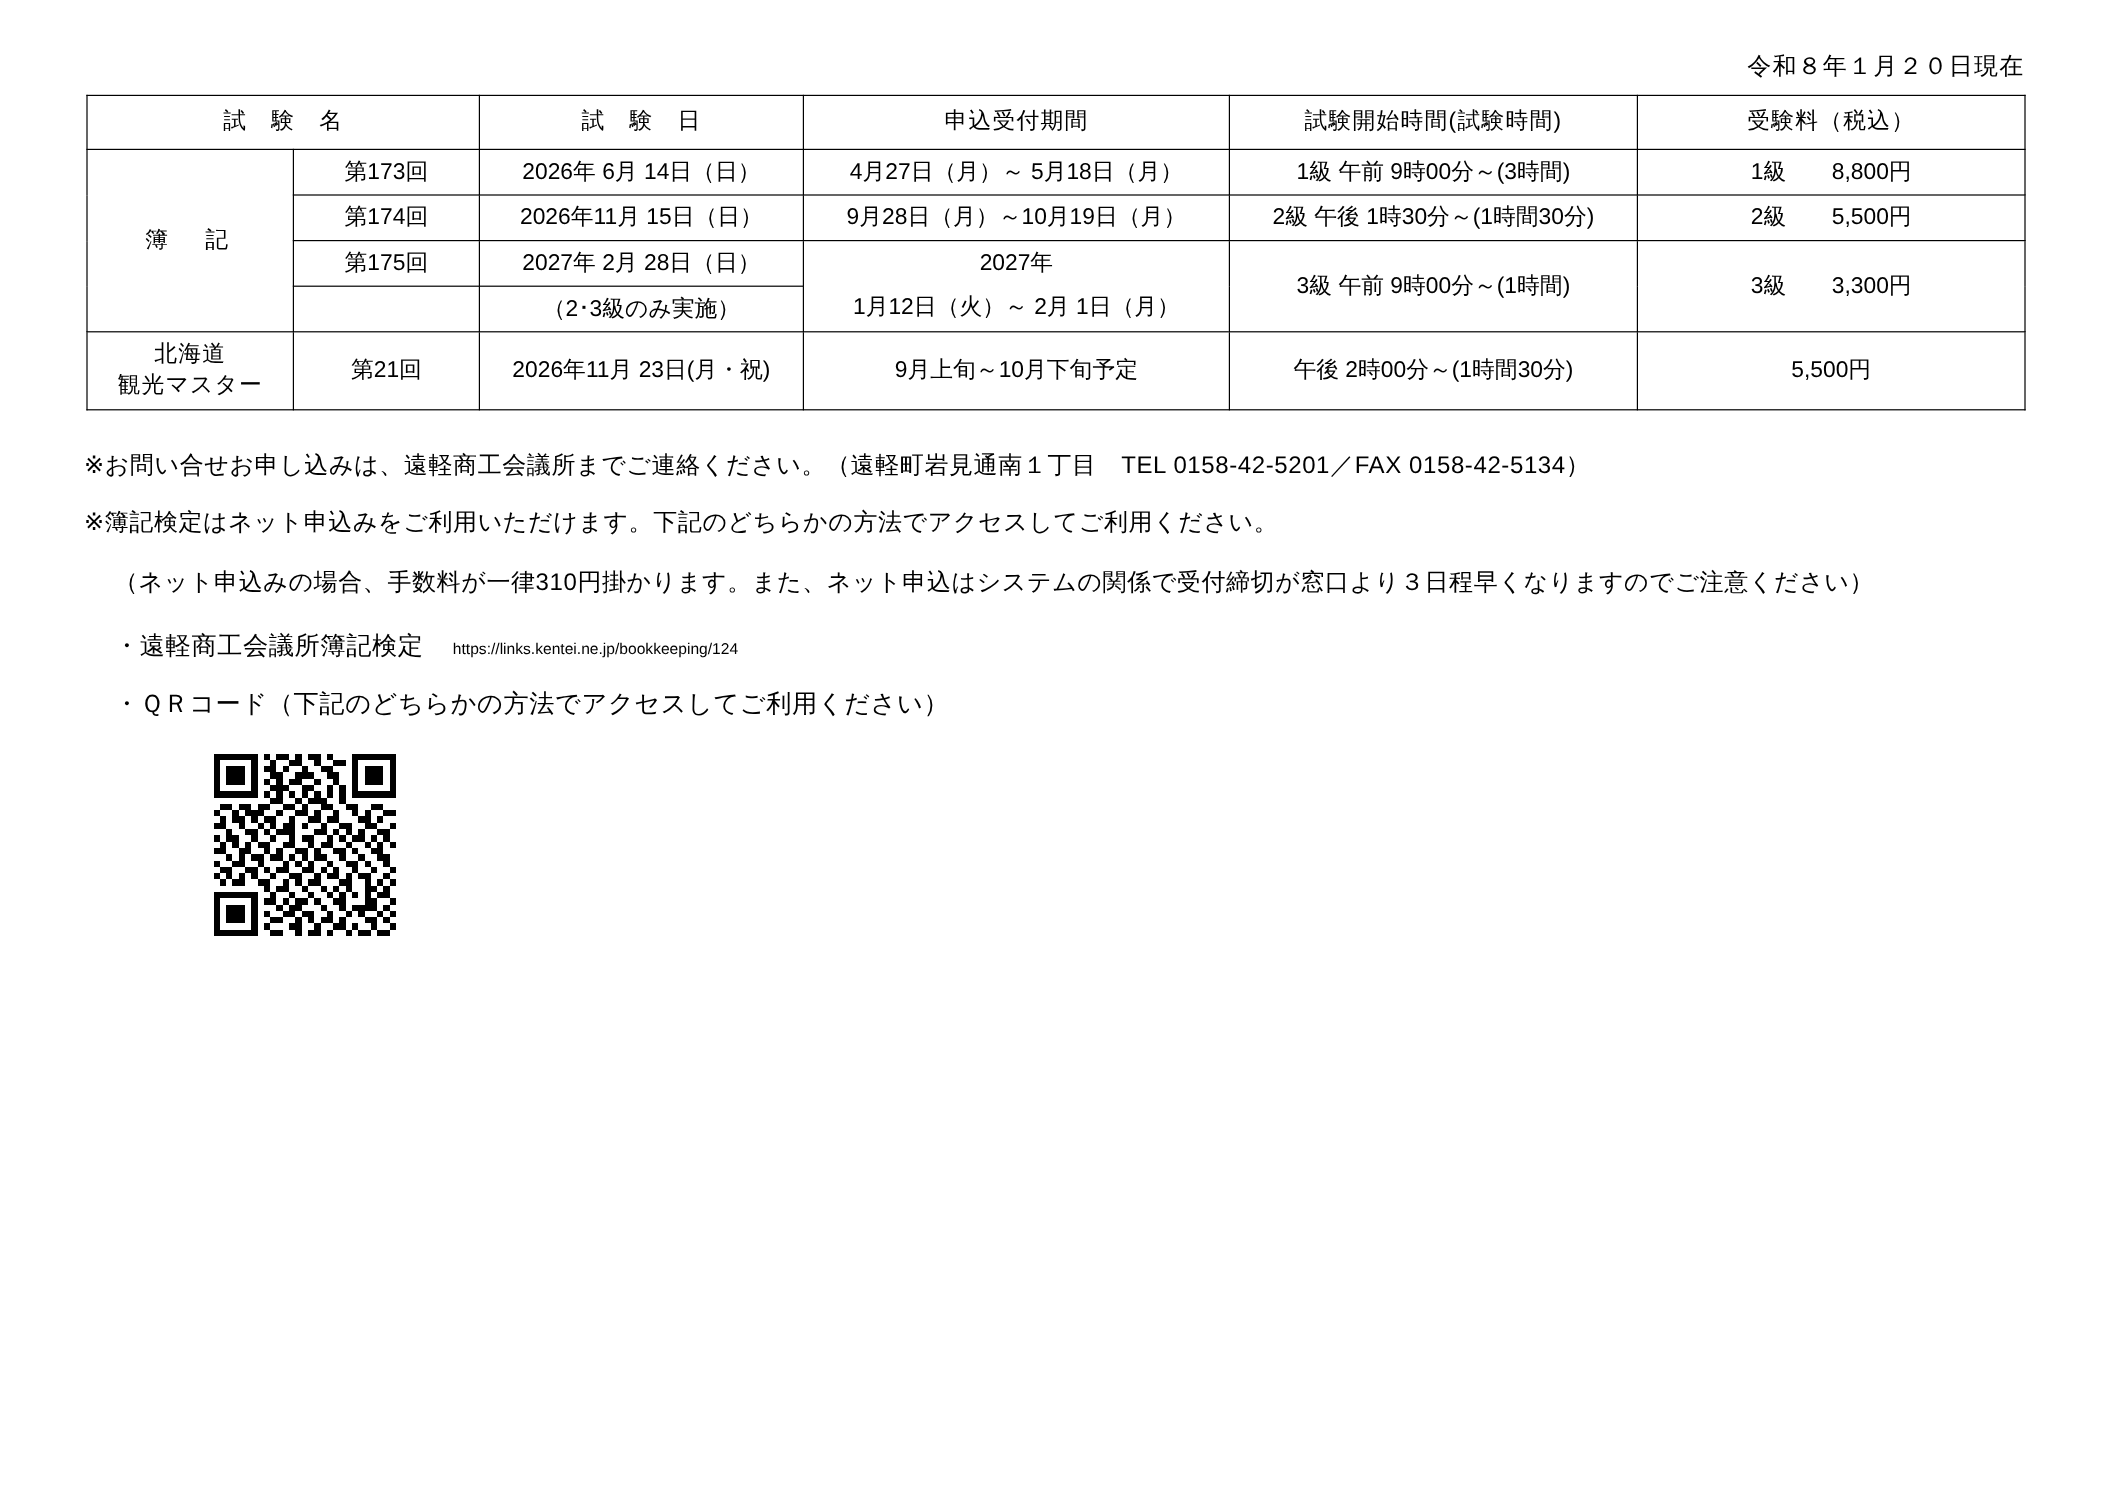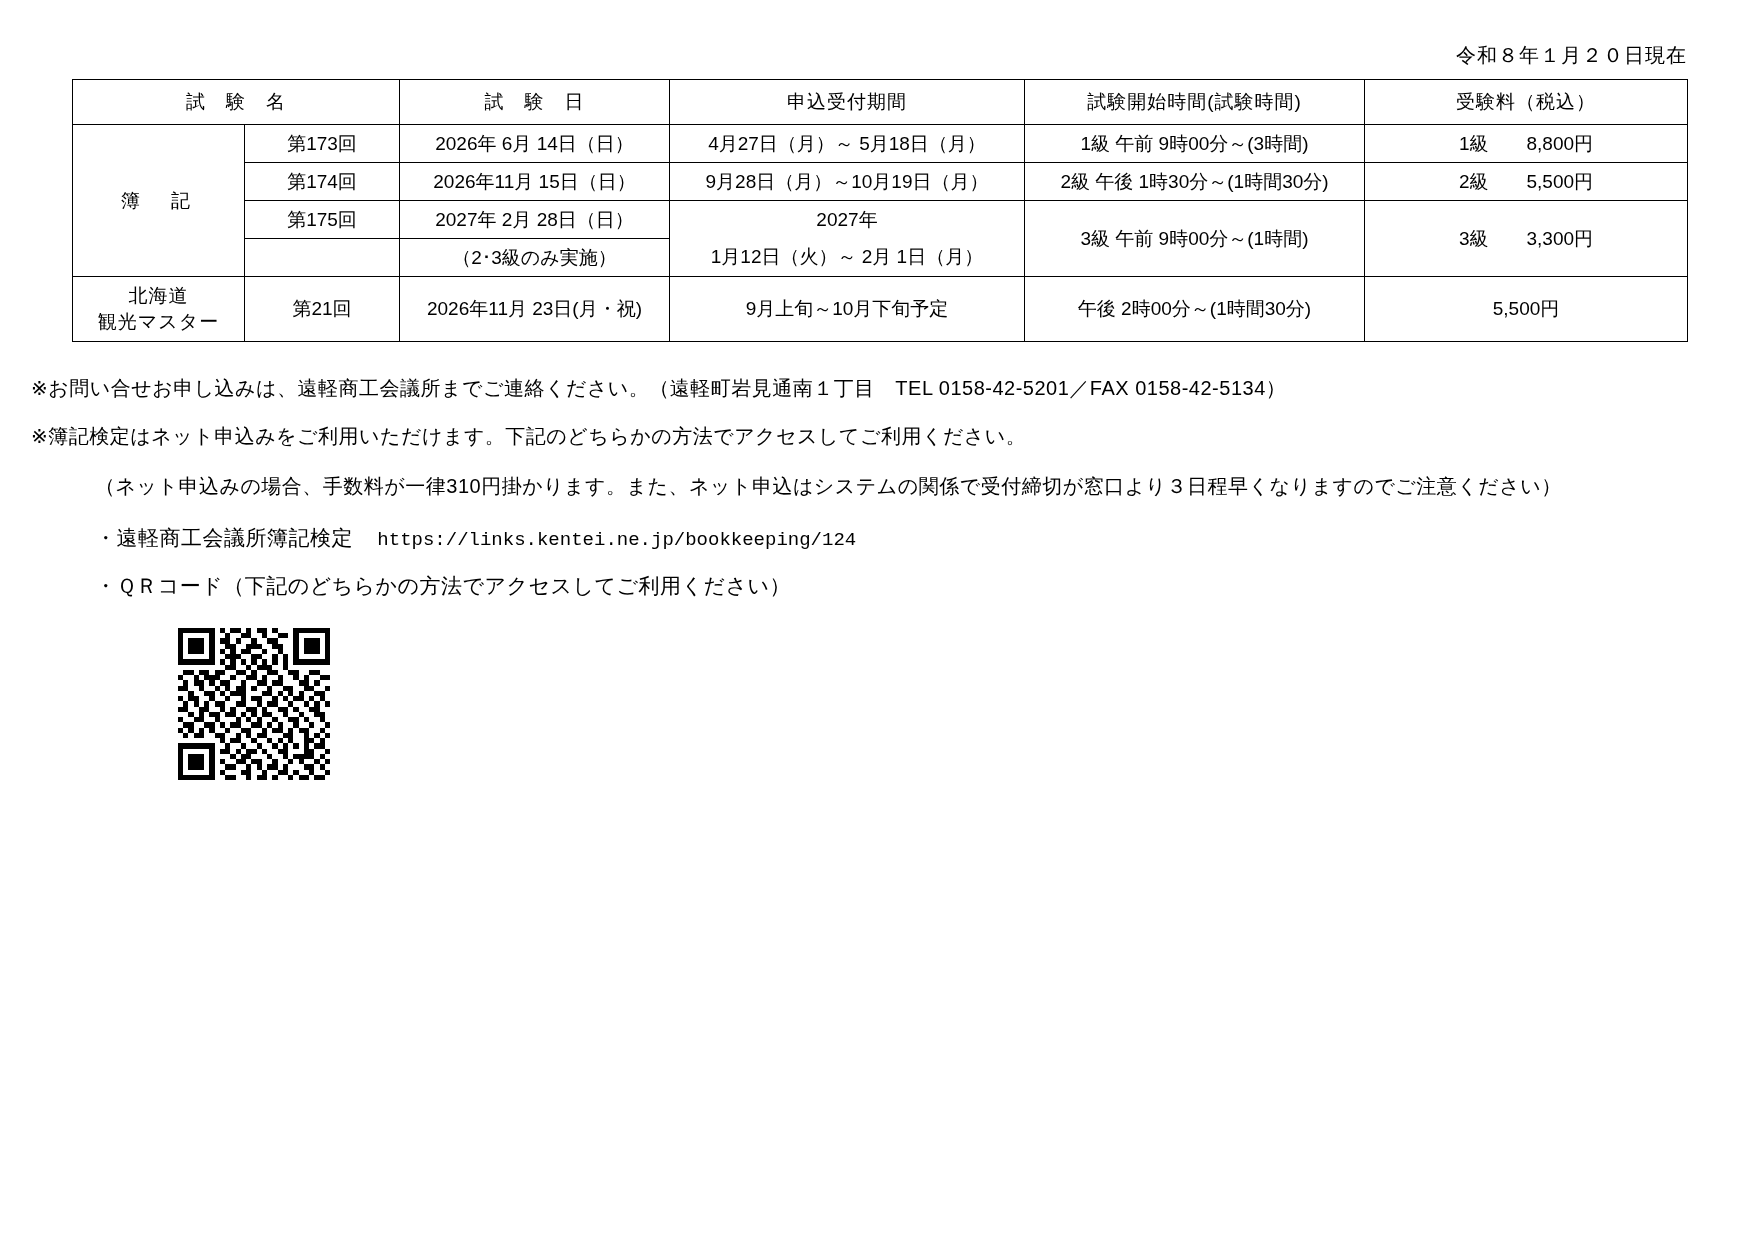--- a/index.html
+++ b/index.html
@@ -78,31 +78,31 @@
   .timecell {
     text-align: center;
     font-size: 19px;
   }
   .feecell {
     font-size: 19px;
     white-space: pre;
   }
   .small-note {
     font-size: 20px;
-    margin-left: 31px;
+    margin-left: 70px;
     margin-top: 16px;
     letter-spacing: 0.5px;
     line-height: 1.6;
   }
   .note-indent {
     margin-left: 95px;
   }
   .mono {
-    font-family: Liberation Mono, monospace;
-    font-size: 19px;
+    font-family: Liberation Sans, sans-serif;
+    font-size: 13px;
     letter-spacing: 0px;
   }
   .bullet {
     font-size: 21px;
     margin-left: 95px;
     margin-top: 22px;
     letter-spacing: 0.5px;
   }
   .qr-wrap {
     margin-left: 178px;

